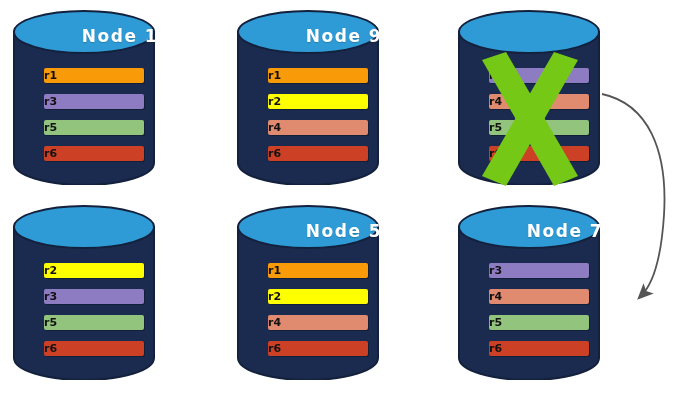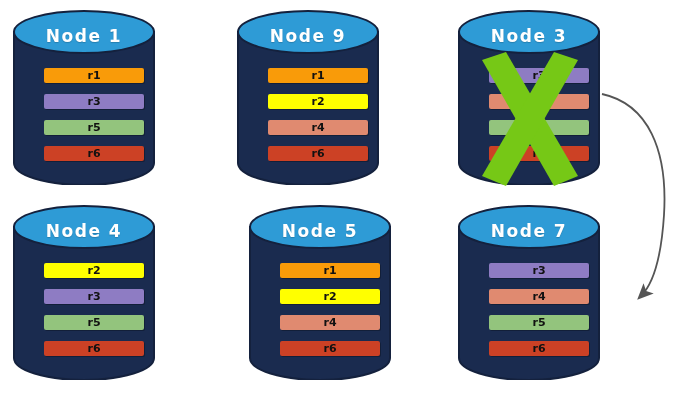--- a/index.html
+++ b/index.html
@@ -38,20 +38,21 @@
     top: 16px;
     width: 142px;
     text-align: center;
     color: #ffffff;
     font-size: 17px;
     font-weight: bold;
     letter-spacing: 1.5px;
     font-family: "DejaVu Sans", sans-serif;
     text-shadow: 0 1px 1px rgba(0,0,0,0.18);
     pointer-events: none;
+    padding-left: 36px;
   }
   .records {
     position: absolute;
     left: 31px;
     top: 58px;
     width: 100px;
   }
   .record {
     position: relative;
     height: 15px;
@@ -59,21 +60,21 @@
     border-radius: 2px;
     box-shadow: 1px 1px 0px rgba(0,0,0,0.28);
   }
   .record-label {
     position: absolute;
     left: 0;
     top: 0;
     width: 100%;
     height: 15px;
     line-height: 15px;
-    text-align: center;
+    text-align: left;
     font-size: 11px;
     font-weight: bold;
     color: #111111;
     font-family: "DejaVu Sans", sans-serif;
   }
   .x-mark {
     position: absolute;
     left: 22px;
     top: 42px;
     width: 100px;
@@ -134,21 +135,20 @@
           <div class="record" style="background: rgb(204, 65, 37);">
             <span class="record-label">r6</span>
           </div>
         </div>
       </div>
       <div class="node" style="left: 458px; top: 10px;">
         <svg class="node-svg" viewBox="0 0 142 175">
           <path d="M 1,22 L 1,153 A 70,22 0 0 0 141,153 L 141,22 Z" fill="#1a2b4f" stroke="#14213d" stroke-width="2"></path>
           <ellipse cx="71" cy="22" rx="70" ry="21" fill="#2e9bd6" stroke="#14213d" stroke-width="2"></ellipse>
         </svg>
-        <div class="node-title">Node 3</div>
         <div class="records">
           <div class="record" style="background: rgb(142, 124, 195);">
             <span class="record-label">r3</span>
           </div>
           <div class="record" style="background: rgb(224, 138, 112);">
             <span class="record-label">r4</span>
           </div>
           <div class="record" style="background: rgb(147, 196, 125);">
             <span class="record-label">r5</span>
           </div>
@@ -161,37 +161,36 @@
             <path d="M 2,8 L 26,0 L 98,124 L 74,134 Z"></path>
             <path d="M 74,0 L 98,8 L 26,134 L 2,124 Z"></path>
           </g>
         </svg>
       </div>
       <div class="node" style="left: 13px; top: 205px;">
         <svg class="node-svg" viewBox="0 0 142 175">
           <path d="M 1,22 L 1,153 A 70,22 0 0 0 141,153 L 141,22 Z" fill="#1a2b4f" stroke="#14213d" stroke-width="2"></path>
           <ellipse cx="71" cy="22" rx="70" ry="21" fill="#2e9bd6" stroke="#14213d" stroke-width="2"></ellipse>
         </svg>
-        <div class="node-title">Node 4</div>
         <div class="records">
           <div class="record" style="background: rgb(255, 255, 0);">
             <span class="record-label">r2</span>
           </div>
           <div class="record" style="background: rgb(142, 124, 195);">
             <span class="record-label">r3</span>
           </div>
           <div class="record" style="background: rgb(147, 196, 125);">
             <span class="record-label">r5</span>
           </div>
           <div class="record" style="background: rgb(204, 65, 37);">
             <span class="record-label">r6</span>
           </div>
         </div>
       </div>
-      <div class="node" style="left: 237px; top: 205px; margin-left: 12px;">
+      <div class="node" style="left: 237px; top: 205px;">
         <svg class="node-svg" viewBox="0 0 142 175">
           <path d="M 1,22 L 1,153 A 70,22 0 0 0 141,153 L 141,22 Z" fill="#1a2b4f" stroke="#14213d" stroke-width="2"></path>
           <ellipse cx="71" cy="22" rx="70" ry="21" fill="#2e9bd6" stroke="#14213d" stroke-width="2"></ellipse>
         </svg>
         <div class="node-title">Node 5</div>
         <div class="records">
           <div class="record" style="background: rgb(249, 155, 9);">
             <span class="record-label">r1</span>
           </div>
           <div class="record" style="background: rgb(255, 255, 0);">

